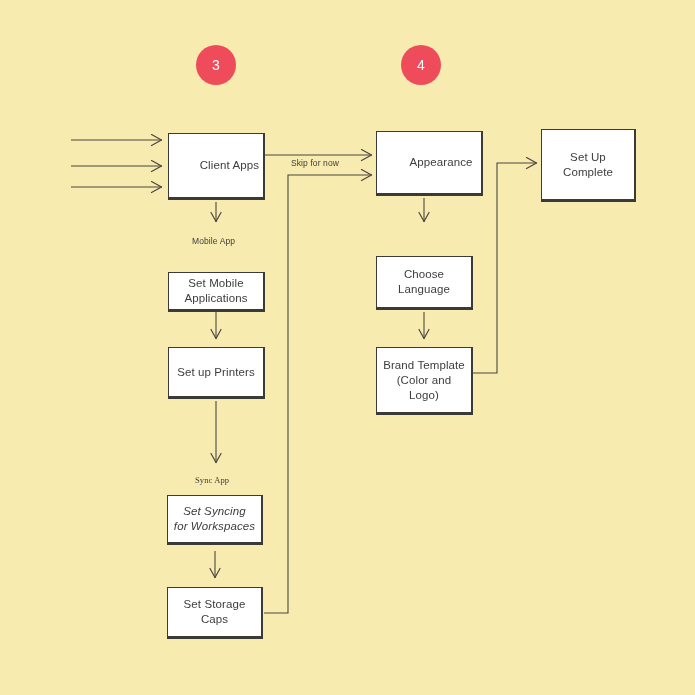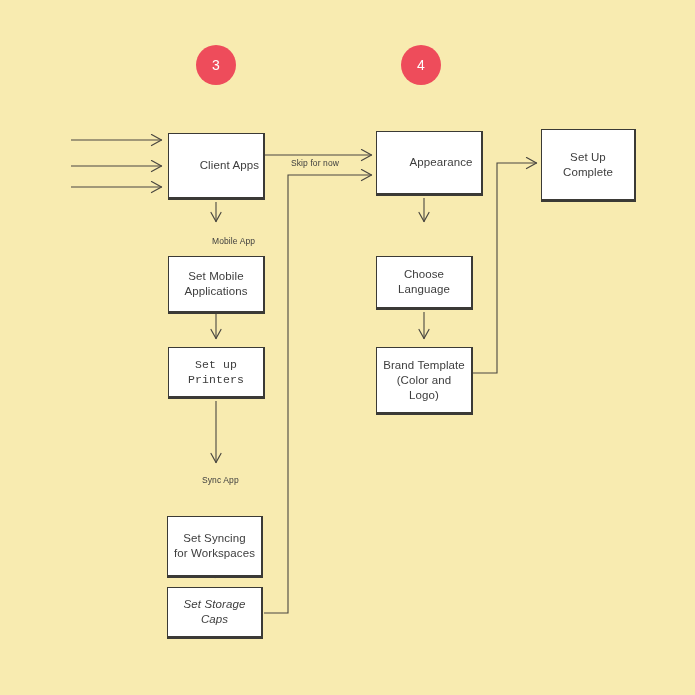--- a/index.html
+++ b/index.html
@@ -116,35 +116,35 @@
     <span>3</span>
   </div>
   <div class="step-badge" style="left:401px; top:45px;">
     <span>4</span>
   </div>
 
   <div class="node" style="left:168px; top:133px; width:97px; height:67px;justify-content:flex-end;">
     <span class="node-label">Client Apps</span>
   </div>
 
-  <div class="node" style="left:168px; top:256px; width:97px; height:58px;">
+  <div class="node" style="left:168px; top:272px; width:97px; height:40px;">
     <span class="node-label">Set Mobile
 Applications</span>
   </div>
 
-  <div class="node" style="left:168px; top:347px; width:97px; height:52px;font-family:Liberation Mono, monospace;">
+  <div class="node" style="left:168px; top:347px; width:97px; height:52px;">
     <span class="node-label">Set up Printers</span>
   </div>
 
-  <div class="node" style="left:167px; top:516px; width:96px; height:62px;">
+  <div class="node" style="left:167px; top:495px; width:96px; height:50px;font-style:italic;">
     <span class="node-label">Set Syncing
 for Workspaces</span>
   </div>
 
-  <div class="node" style="left:167px; top:587px; width:96px; height:52px;font-style:italic;">
+  <div class="node" style="left:167px; top:587px; width:96px; height:52px;">
     <span class="node-label">Set Storage Caps</span>
   </div>
 
   <div class="node" style="left:376px; top:131px; width:107px; height:65px;padding-left:24px;">
     <span class="node-label">Appearance</span>
   </div>
 
   <div class="node" style="left:376px; top:256px; width:97px; height:54px;align-items:center;">
     <span class="node-label">Choose
 Language</span>
@@ -154,16 +154,16 @@
     <span class="node-label">Brand Template
 (Color and Logo)</span>
   </div>
 
   <div class="node" style="left:541px; top:129px; width:95px; height:73px;">
     <span class="node-label">Set Up
 Complete</span>
   </div>
 
   <div class="edge-label" style="left:291px; top:138px;margin-top:20px;">Skip for now</div>
-  <div class="edge-label" style="left:192px; top:236px;margin-left:20px;">Mobile App</div>
-  <div class="edge-label" style="left:202px; top:475px;">Sync App</div>
+  <div class="edge-label" style="left:192px; top:236px;">Mobile App</div>
+  <div class="edge-label" style="left:195px; top:475px;font-family:Liberation Serif, serif;">Sync App</div>
 
 </div>
 
 </body></html>

